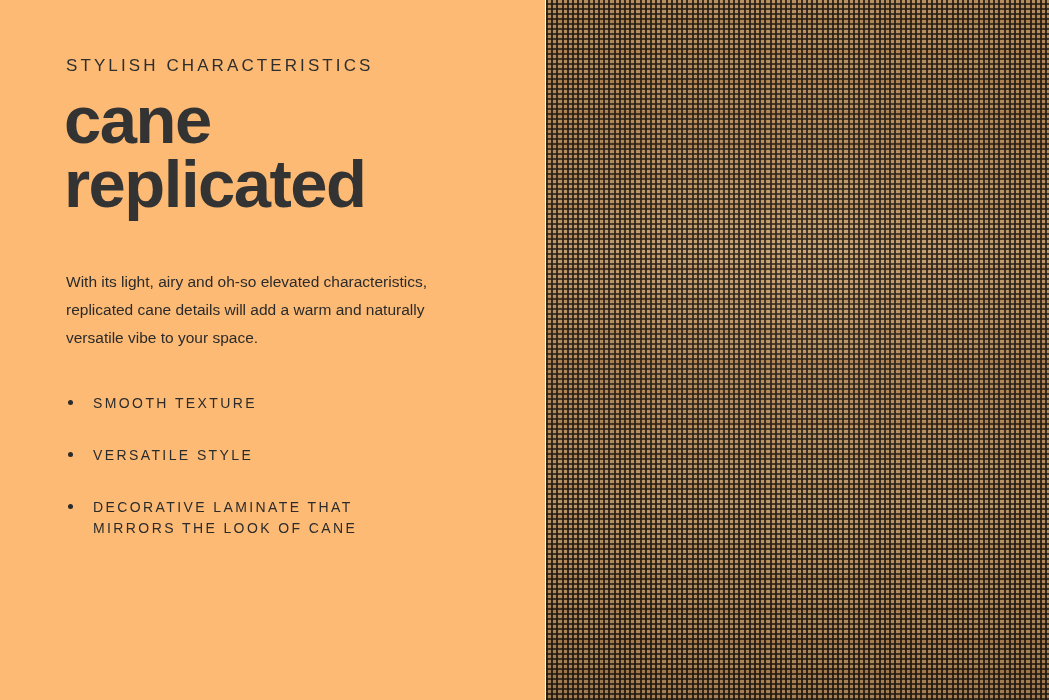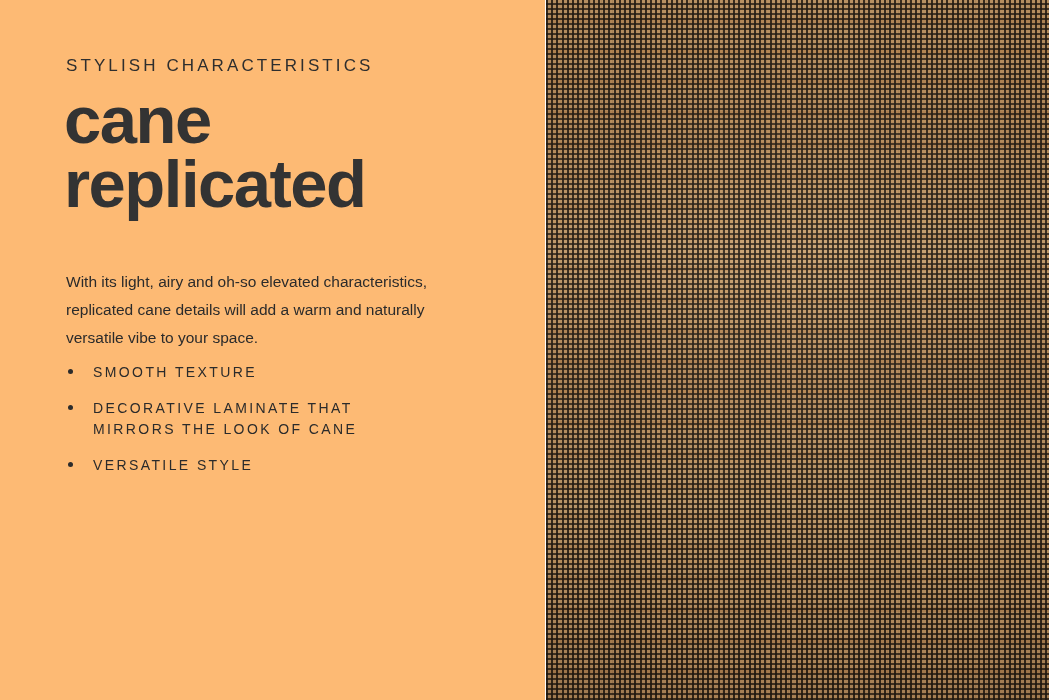--- a/index.html
+++ b/index.html
@@ -69,20 +69,21 @@
     list-style: none;
   }
   .features li {
     position: relative;
     padding-left: 27px;
     font-size: 14px;
     letter-spacing: 2.4px;
     color: #2b2b2b;
     margin-bottom: 15px;
     line-height: 21px;
+    margin-top: 31px;
   }
   .features li .bullet {
     position: absolute;
     left: 2px;
     top: 7px;
     width: 5px;
     height: 5px;
     border-radius: 50%;
     background: #2b2b2b;
   }
@@ -175,26 +176,26 @@
 
     <p class="body-copy">With its light, airy and oh-so elevated characteristics, replicated cane details will add a warm and naturally versatile vibe to your space.</p>
 
     <ul class="features">
       <li>
         <span class="bullet"></span>
         <span>SMOOTH TEXTURE</span>
       </li>
       <li>
         <span class="bullet"></span>
-        <span>DECORATIVE LAMINATE THAT</span>
-        <span class="txt2">MIRRORS THE LOOK OF CANE</span>
+        <span>VERSATILE STYLE</span>
       </li>
       <li>
         <span class="bullet"></span>
-        <span>VERSATILE STYLE</span>
+        <span>DECORATIVE LAMINATE THAT</span>
+        <span class="txt2">MIRRORS THE LOOK OF CANE</span>
       </li>
     </ul>
 
   </div>
 
   <div class="panel-divider"></div>
 
   <div class="image-panel">
     <div class="weave"></div>
     <div class="weave-overlay"></div>

